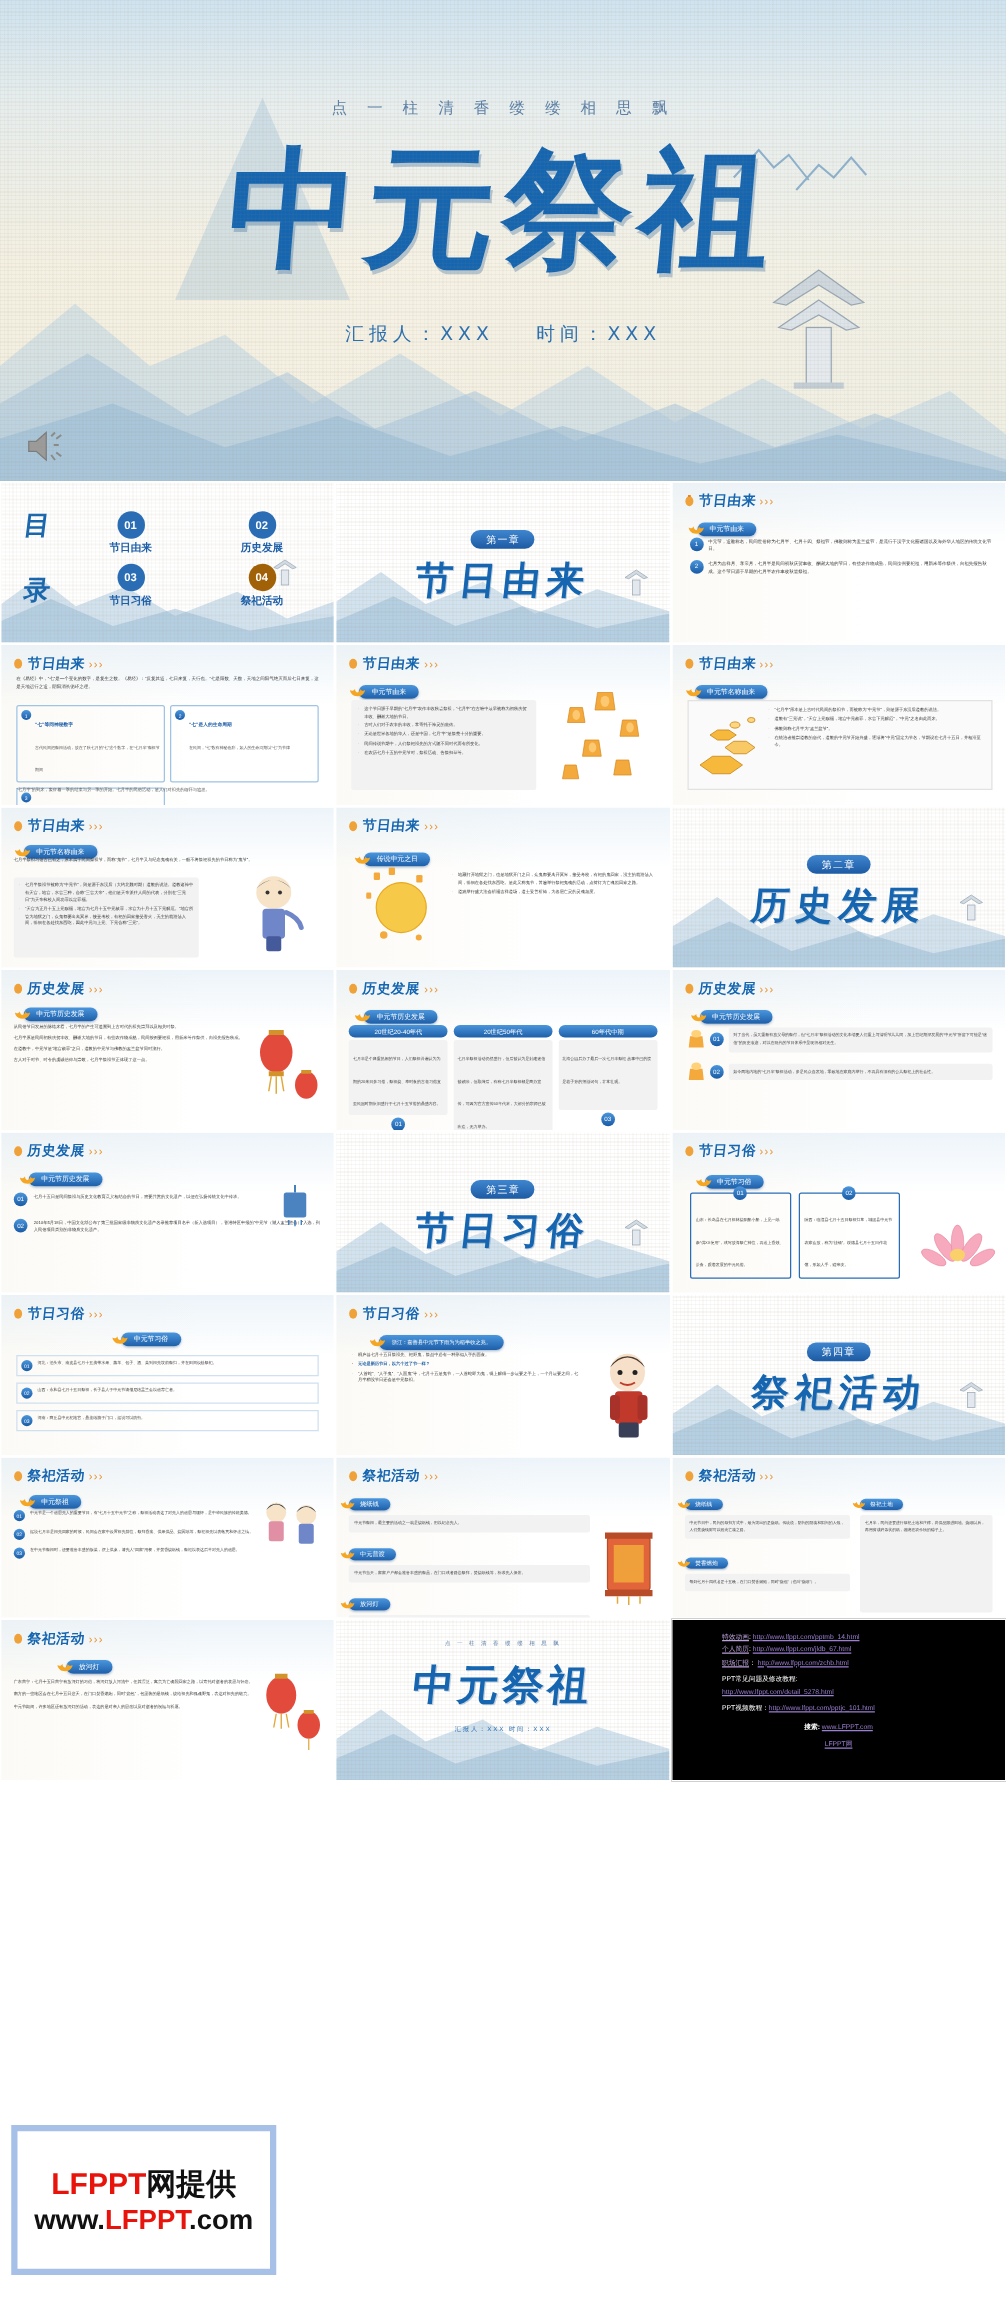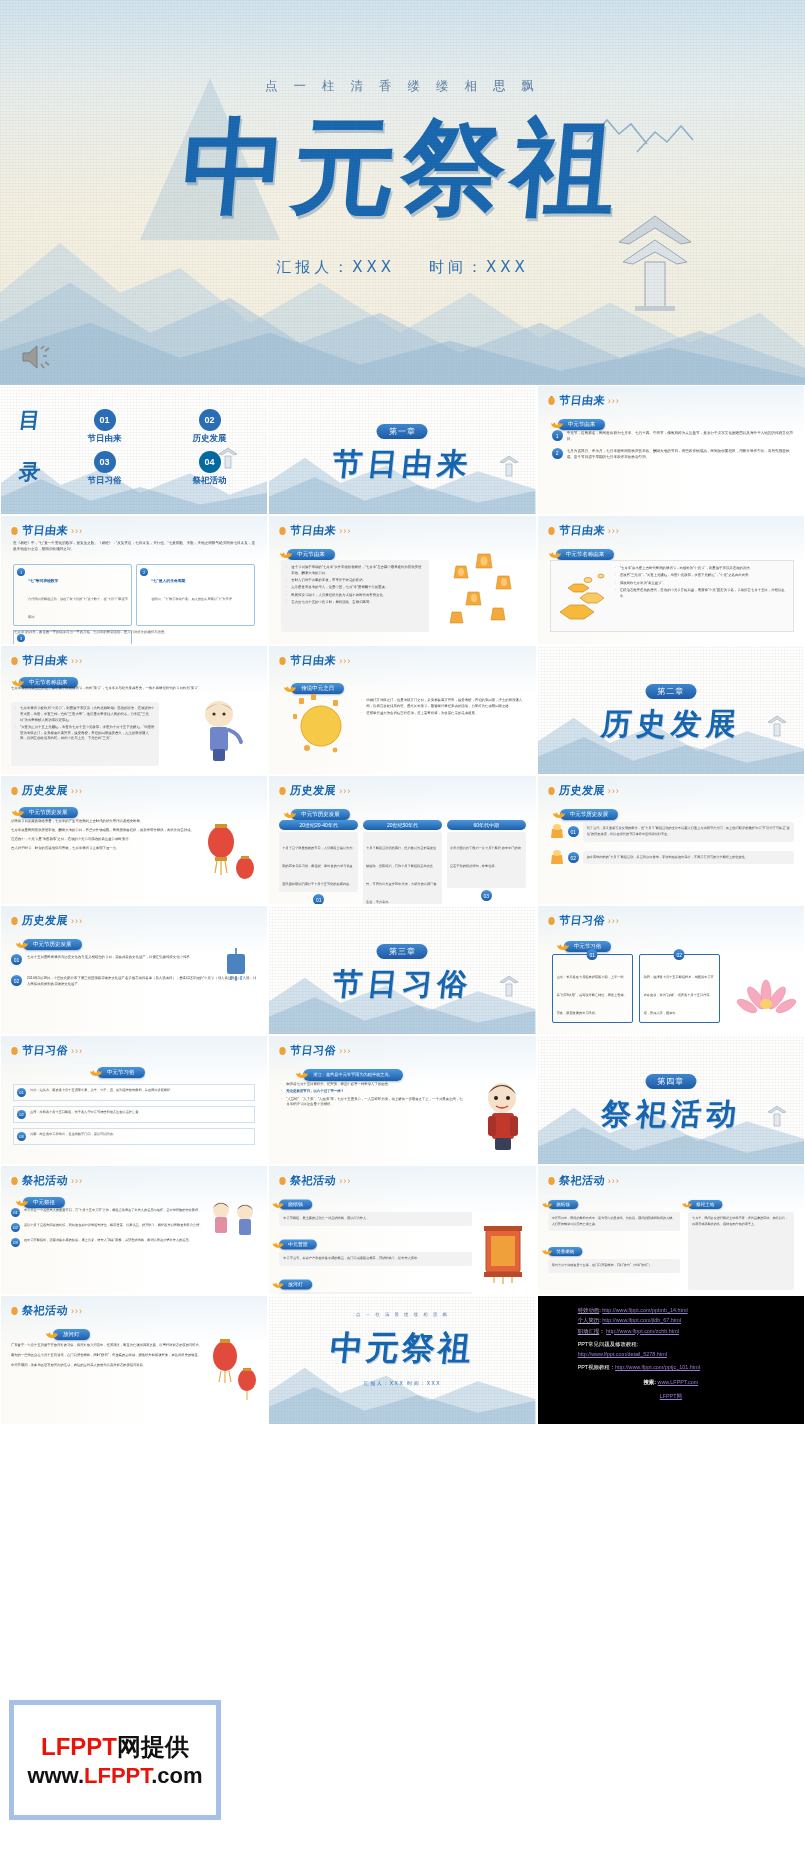--- a/index.html
+++ b/index.html
@@ -252,21 +252,21 @@
       </div>
       <div style="text-align:center">
         <div style="width:22px;height:22px;margin:0 auto;border-radius:50%;background:#2a6db5;color:#fff;font-size:9px;display:flex;align-items:center;justify-content:center;font-weight:bold">02</div>
         <div style="font-size:8.5px;color:#1d5ea8;font-weight:bold;margin-top:2px">历史发展</div>
       </div>
       <div style="text-align:center">
         <div style="width:22px;height:22px;margin:0 auto;border-radius:50%;background:#2a6db5;color:#fff;font-size:9px;display:flex;align-items:center;justify-content:center;font-weight:bold">03</div>
         <div style="font-size:8.5px;color:#1d5ea8;font-weight:bold;margin-top:2px">节日习俗</div>
       </div>
       <div style="text-align:center">
-        <div style="width:22px;height:22px;margin:0 auto;border-radius:50%;background:#0369a1;color:#fff;font-size:9px;display:flex;align-items:center;justify-content:center;font-weight:bold">04</div>
+        <div style="width:22px;height:22px;margin:0 auto;border-radius:50%;background:#a16207;color:#fff;font-size:9px;display:flex;align-items:center;justify-content:center;font-weight:bold">04</div>
         <div style="font-size:8.5px;color:#1d5ea8;font-weight:bold;margin-top:2px">祭祀活动</div>
       </div>
     </div>
     <svg style="position:absolute;right:26px;top:60px;width:26px;height:26px;z-index:2" viewBox="0 0 26 26">
       <path d="M13,2 L22,8 L19,9 L13,5 L7,9 L4,8 Z" fill="#d2dbe2" stroke="#9aa8b4" stroke-width=".6"></path>
       <rect x="10" y="10" width="6" height="12" fill="#e2e8ee" stroke="#9aa8b4" stroke-width=".6"></rect>
     </svg>
   </div>
 
   <div class="slide inkbg chap">

